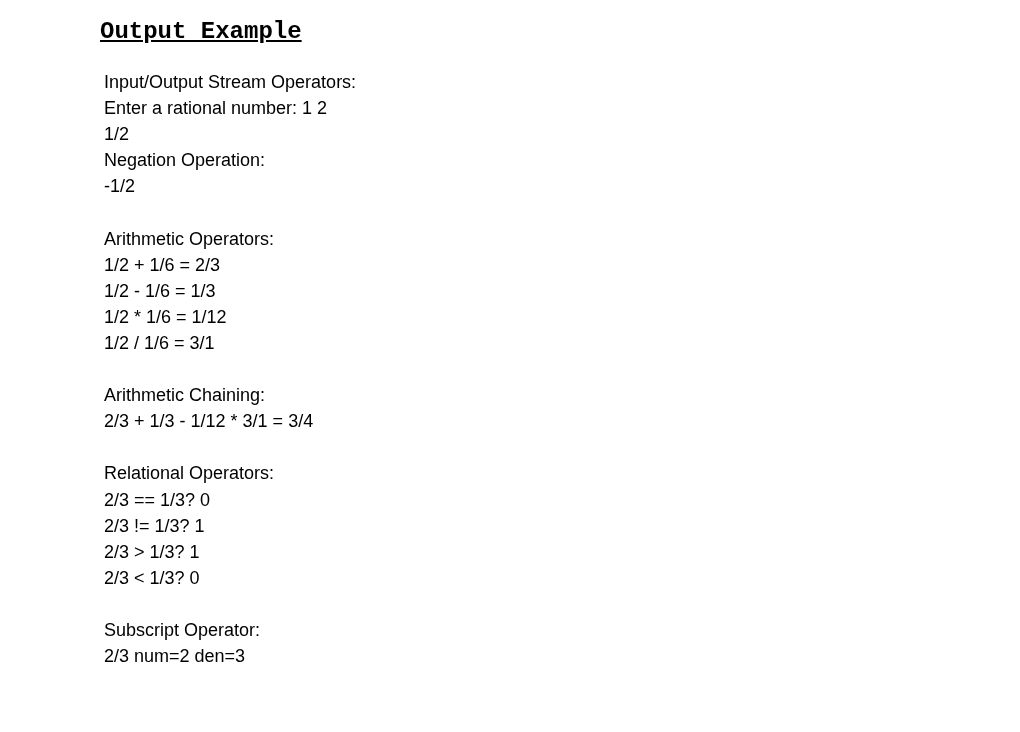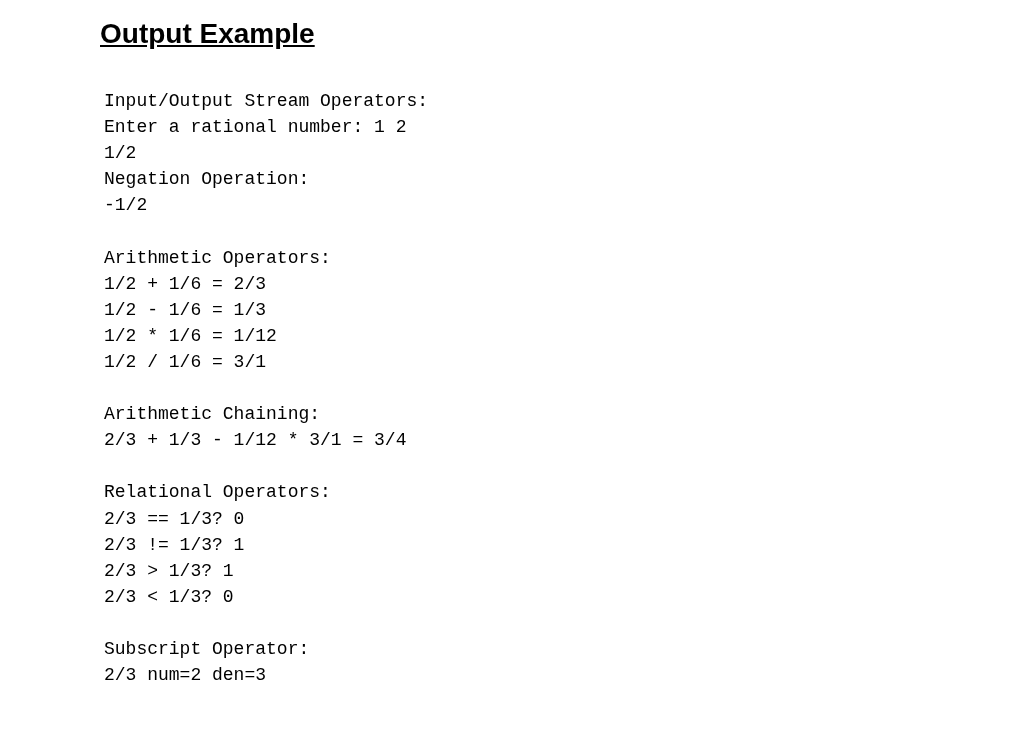--- a/index.html
+++ b/index.html
@@ -11,26 +11,26 @@
       background: #ffffff;
       width: 1020px;
       height: 732px;
       font-family: Helvetica, Arial, sans-serif;
       color: #000000;
       padding: 18px 100px;
     }
     .heading {
       font-weight: bold;
       text-decoration: underline;
-      font-size: 28px;
-      margin-bottom: 38px;
-      font-family: Liberation Sans, sans-serif;
+      font-size: 24px;
+      margin-bottom: 24px;
+      font-family: Liberation Mono, monospace;
     }
     .code-block {
-      font-family: Liberation Mono, monospace;
+      font-family: Liberation Sans, sans-serif;
       font-size: 18px;
       line-height: 1.45;
       white-space: pre;
       margin-left: 4px;
     }
   </style>
 </head>
 <body>
 
 <h2 class="heading">Output Example</h2>

